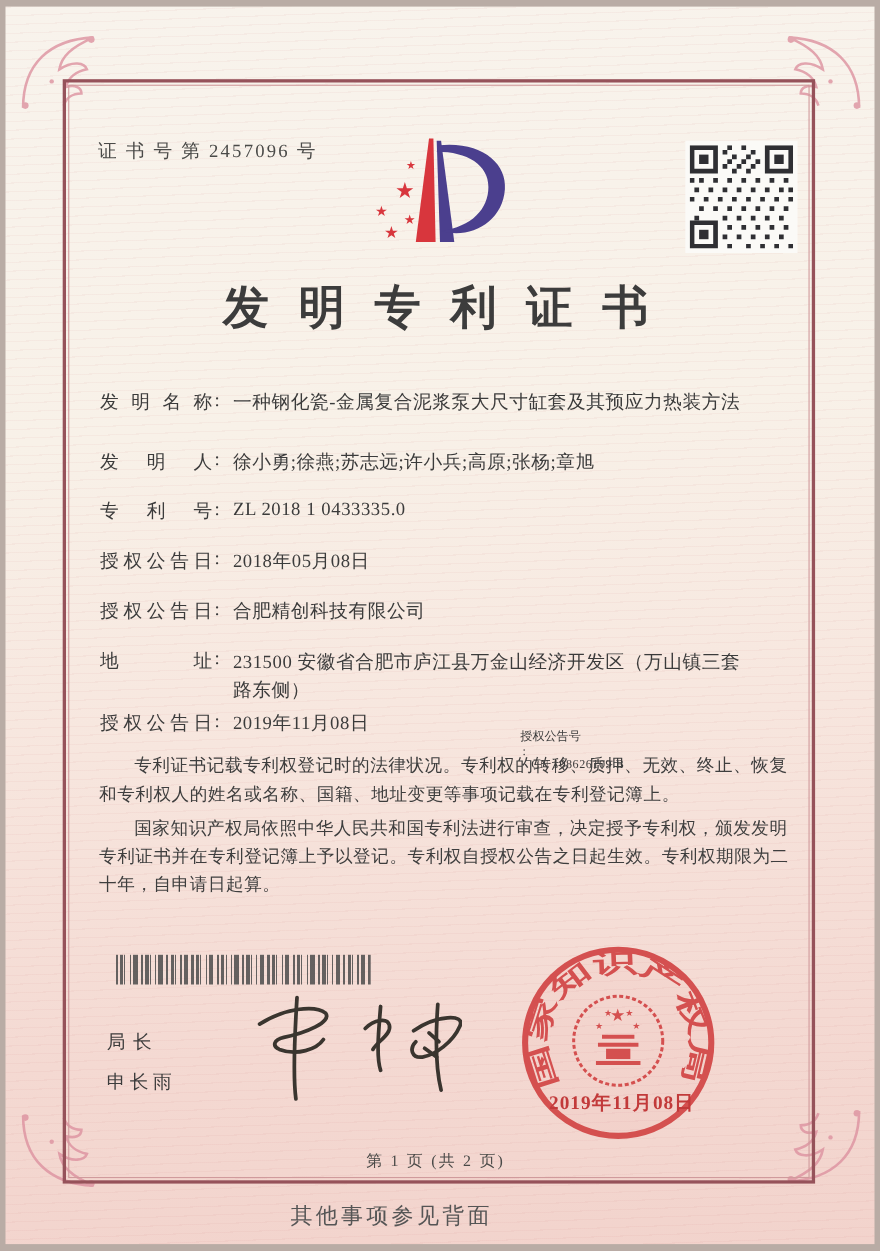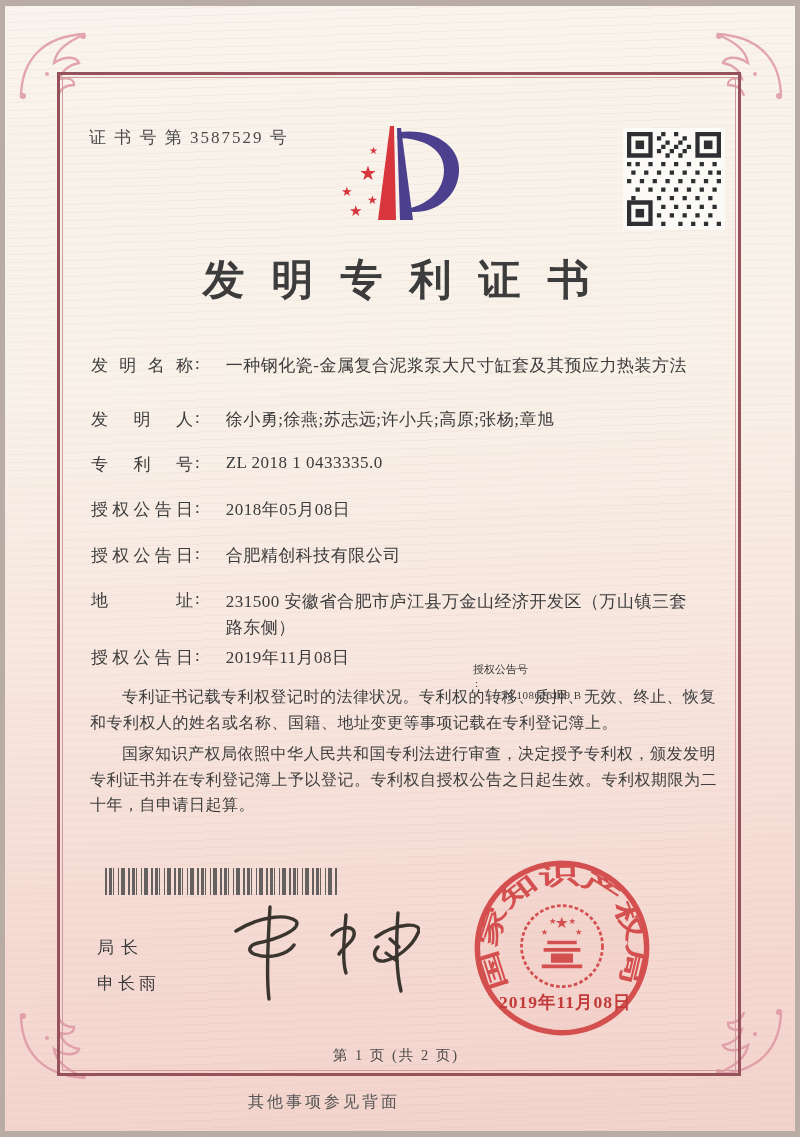--- a/index.html
+++ b/index.html
@@ -22,21 +22,21 @@
   .cert-no{position:absolute;left:84px;top:120px;font-size:17px;color:#4a4a48;letter-spacing:2px;}
   .logo{position:absolute;left:328px;top:112px;}
   .qr{position:absolute;left:618px;top:122px;width:94px;height:94px;background:#fbfaf7;padding:4px;}
   .title{
     position:absolute;left:52px;top:246px;width:678px;text-align:center;
     font-size:42px;font-weight:bold;color:#3c3c3c;letter-spacing:27px;padding-left:27px;box-sizing:border-box;
   }
   .row{position:absolute;left:86px;display:flex;align-items:flex-start;font-size:17px;color:#3b3b3b;}
   .lbl{display:inline-block;width:102px;text-align:justify;text-align-last:justify;}
   .colon{margin:0 2px 0 2px;}
-  .val{margin-left:24px;letter-spacing:.5px;}
+  .val{margin-left:10px;letter-spacing:.5px;}
   .val-wrap{max-width:470px;line-height:26px;}
   .grant-no-pair{position:absolute;left:382px;top:16px;display:flex;font-size:11px;flex-direction:column;}
   .paras{position:absolute;left:85px;top:678px;width:636px;font-size:16px;line-height:25.5px;color:#3e3e3e;}
   .paras p{margin:0 0 6px 0;text-indent:2em;letter-spacing:.5px;}
   .barcode{
     position:absolute;left:100px;top:862px;width:232px;height:27px;opacity:.85;
     background:repeating-linear-gradient(90deg,
       #4b4b4b 0 2px, rgba(0,0,0,0) 2px 4px,
       #4b4b4b 4px 7px, rgba(0,0,0,0) 7px 8px,
       #4b4b4b 8px 9px, rgba(0,0,0,0) 9px 13px,
@@ -46,21 +46,21 @@
   .director{position:absolute;left:92px;top:930px;font-size:17px;color:#3c3c3c;}
   .director .dt{letter-spacing:7px;display:block;}
   .director .dn{letter-spacing:4px;display:block;margin-top:13px;}
   .signature{position:absolute;left:215px;top:893px;}
   .seal{position:absolute;left:465px;top:850px;opacity:.92;}
   .seal-date{
     position:absolute;left:494px;top:984px;font-size:17.5px;font-weight:bold;
     color:var(--date-red,#c23a3a);letter-spacing:1px;
   }
   .page-num{position:absolute;left:52px;top:1040px;width:678px;text-align:center;font-size:14.5px;color:#4a4a48;letter-spacing:2px;}
-  .back-note{position:absolute;left:0;top:1086px;width:638px;text-align:center;font-size:16px;color:#555;letter-spacing:3px;}
+  .back-note{position:absolute;left:0;top:1086px;width:638px;text-align:center;font-size:20px;color:#555;letter-spacing:3px;padding-left:32px;}
   .orn{position:absolute;width:72px;height:72px;opacity:.8;}
   .orn.tl{left:12px;top:24px;}
   .orn.tr{left:708px;top:24px;transform:scaleX(-1);}
   .orn.bl{left:12px;top:1004px;transform:scaleY(-1);}
   .orn.br{left:708px;top:1000px;transform:scale(-1,-1);}
 </style>
 </head>
 <body>
 
 <div class="page">
@@ -87,21 +87,21 @@
     <path d="M4 68 C 4 28 28 6 68 4 C 48 13 39 21 37 33 C 49 25 60 27 62 33 C 52 35 45 41 43 49 C 51 47 57 49 57 55 C 49 55 43 59 41 66" fill="none" stroke="var(--ornament-pink,#dd92a0)" stroke-width="2.4"></path>
     <circle cx="66" cy="6" r="3" fill="var(--ornament-pink,#dd92a0)"></circle>
     <circle cx="6" cy="66" r="3" fill="var(--ornament-pink,#dd92a0)"></circle>
     <circle cx="30" cy="44" r="2" fill="var(--ornament-pink,#dd92a0)"></circle>
   </svg>
 
   <div class="frame">
     <div class="frame-inner"></div>
   </div>
 
-  <div class="cert-no">证 书 号 第 3587529 号</div>
+  <div class="cert-no">证 书 号 第 2457096 号</div>
 
   <svg class="logo" width="158" height="112" viewBox="0 0 158 112">
     <text x="26" y="62" font-size="20" fill="var(--logo-red,#d8363d)">★</text>
     <text x="8" y="78" font-size="13" fill="var(--logo-red,#d8363d)">★</text>
     <text x="34" y="86" font-size="12" fill="var(--logo-red,#d8363d)">★</text>
     <text x="16" y="98" font-size="15" fill="var(--logo-red,#d8363d)">★</text>
     <text x="36" y="36" font-size="10" fill="var(--logo-red,#d8363d)">★</text>
     <polygon points="57,8 61,8 63,102 45,102" fill="var(--logo-red,#d8363d)"></polygon>
     <polygon points="64,10 68,10 80,102 67,102" fill="var(--logo-purple,#4b3f8e)"></polygon>
     <path d="M66 14 C 104 10 128 30 126 54 C 124 84 94 100 68 92 C 96 88 111 72 111 52 C 111 32 92 20 64 20 Z" fill="var(--logo-purple,#4b3f8e)"></path>

